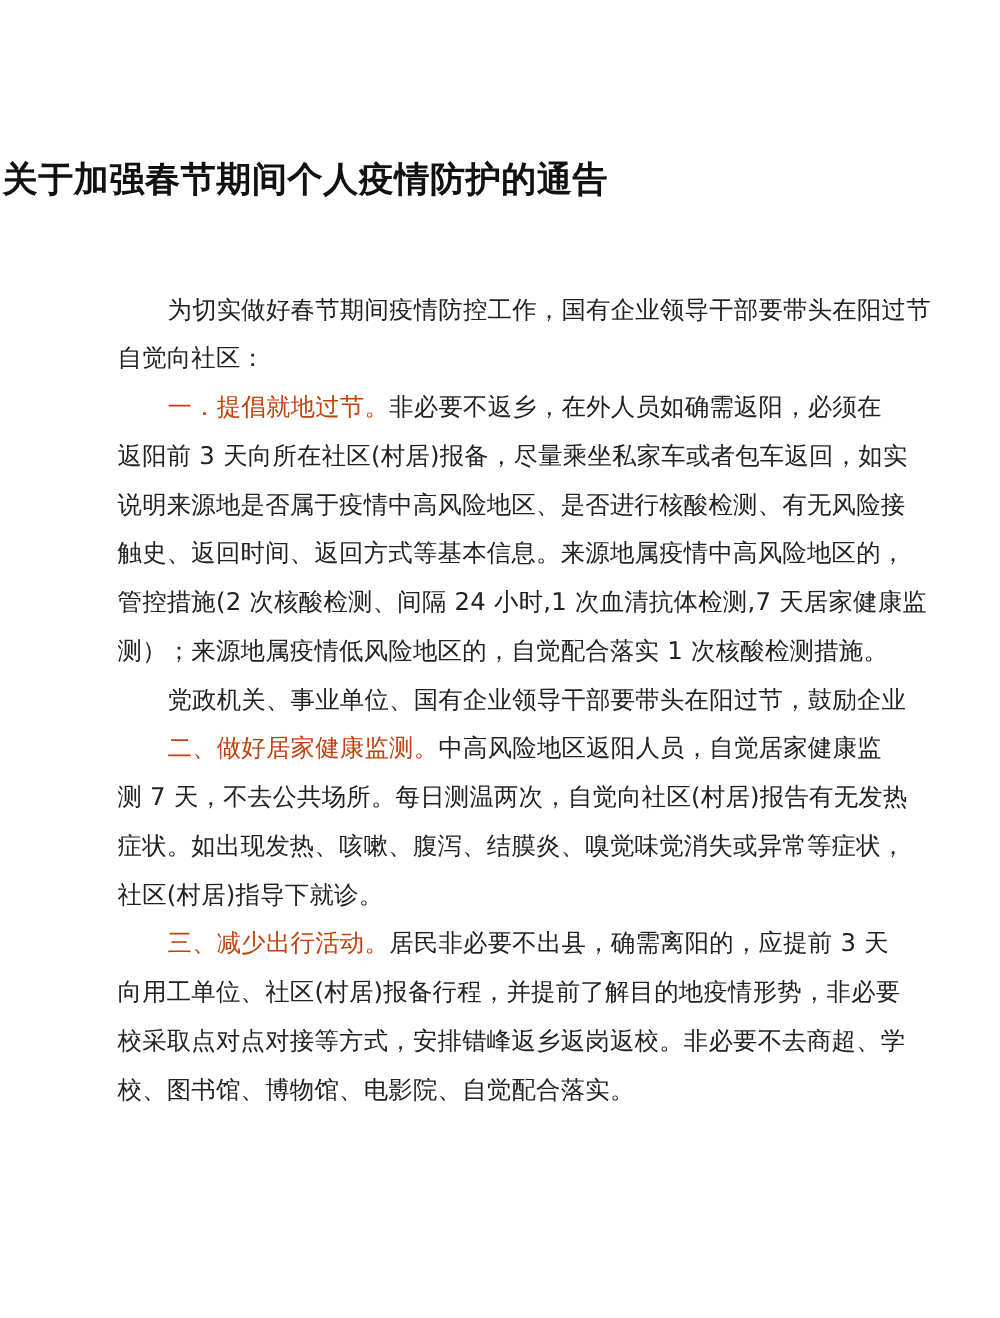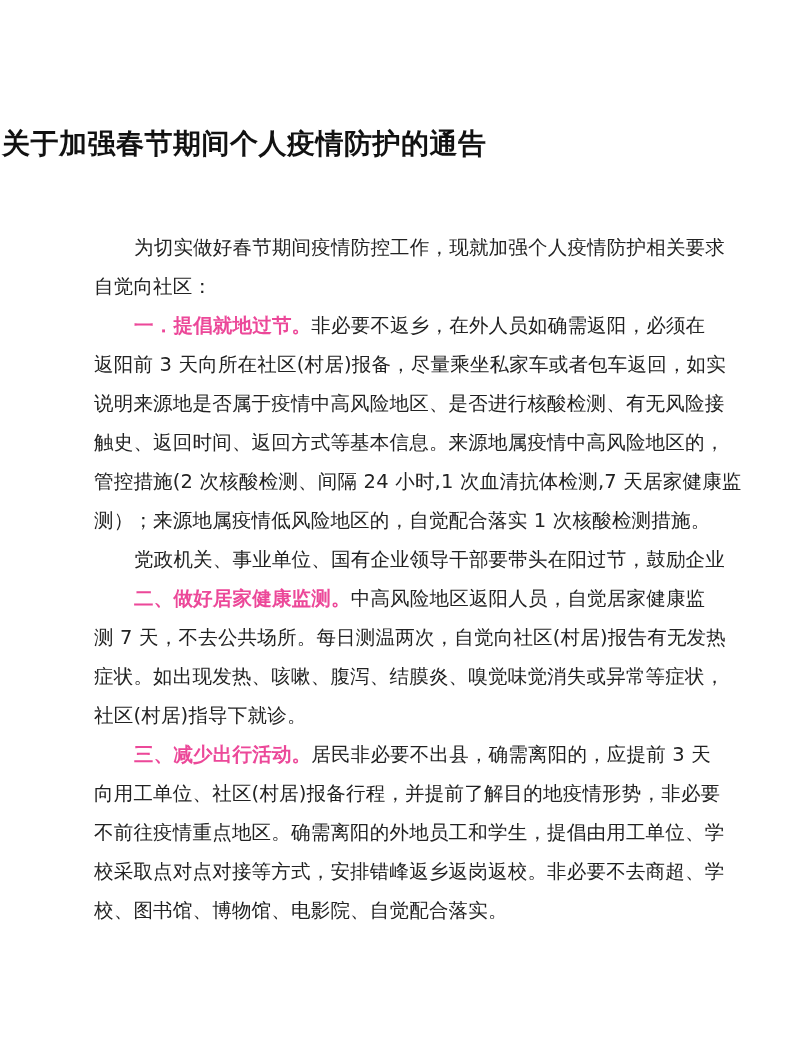--- a/index.html
+++ b/index.html
@@ -45,50 +45,49 @@
     font-size: 19.5px;
     white-space: nowrap;
     letter-spacing: 0.2px;
     color: #222;
     font-family: "DejaVu Sans", "Liberation Sans", sans-serif;
   }
   .line.indent {
     padding-left: 40px;
   }
   .heading {
-    font-weight: bold;
-    color: #ec4899;
+    font-weight: normal;
+    color: #c2410c;
   }
 </style>
 </head>
 <body>
 
 <div class="page">
 
   <div class="title">关于加强春节期间个人疫情防护的通告</div>
 
   <div class="body">
 
-    <span class="line indent">为切实做好春节期间疫情防控工作，现就加强个人疫情防护相关要求</span>
+    <span class="line indent">为切实做好春节期间疫情防控工作，国有企业领导干部要带头在阳过节</span>
     <span class="line">自觉向社区：</span>
 
     <span class="line indent"><span class="heading">一．提倡就地过节。</span><span>非必要不返乡，在外人员如确需返阳，必须在</span></span>
     <span class="line">返阳前 3 天向所在社区(村居)报备，尽量乘坐私家车或者包车返回，如实</span>
     <span class="line">说明来源地是否属于疫情中高风险地区、是否进行核酸检测、有无风险接</span>
     <span class="line">触史、返回时间、返回方式等基本信息。来源地属疫情中高风险地区的，</span>
     <span class="line">管控措施(2 次核酸检测、间隔 24 小时,1 次血清抗体检测,7 天居家健康监</span>
     <span class="line">测）；来源地属疫情低风险地区的，自觉配合落实 1 次核酸检测措施。</span>
 
     <span class="line indent">党政机关、事业单位、国有企业领导干部要带头在阳过节，鼓励企业</span>
 
     <span class="line indent"><span class="heading">二、做好居家健康监测。</span><span>中高风险地区返阳人员，自觉居家健康监</span></span>
     <span class="line">测 7 天，不去公共场所。每日测温两次，自觉向社区(村居)报告有无发热</span>
     <span class="line">症状。如出现发热、咳嗽、腹泻、结膜炎、嗅觉味觉消失或异常等症状，</span>
     <span class="line">社区(村居)指导下就诊。</span>
 
     <span class="line indent"><span class="heading">三、减少出行活动。</span><span>居民非必要不出县，确需离阳的，应提前 3 天</span></span>
     <span class="line">向用工单位、社区(村居)报备行程，并提前了解目的地疫情形势，非必要</span>
-    <span class="line">不前往疫情重点地区。确需离阳的外地员工和学生，提倡由用工单位、学</span>
     <span class="line">校采取点对点对接等方式，安排错峰返乡返岗返校。非必要不去商超、学</span>
     <span class="line">校、图书馆、博物馆、电影院、自觉配合落实。</span>
 
   </div>
 </div>
 
 </body></html>

